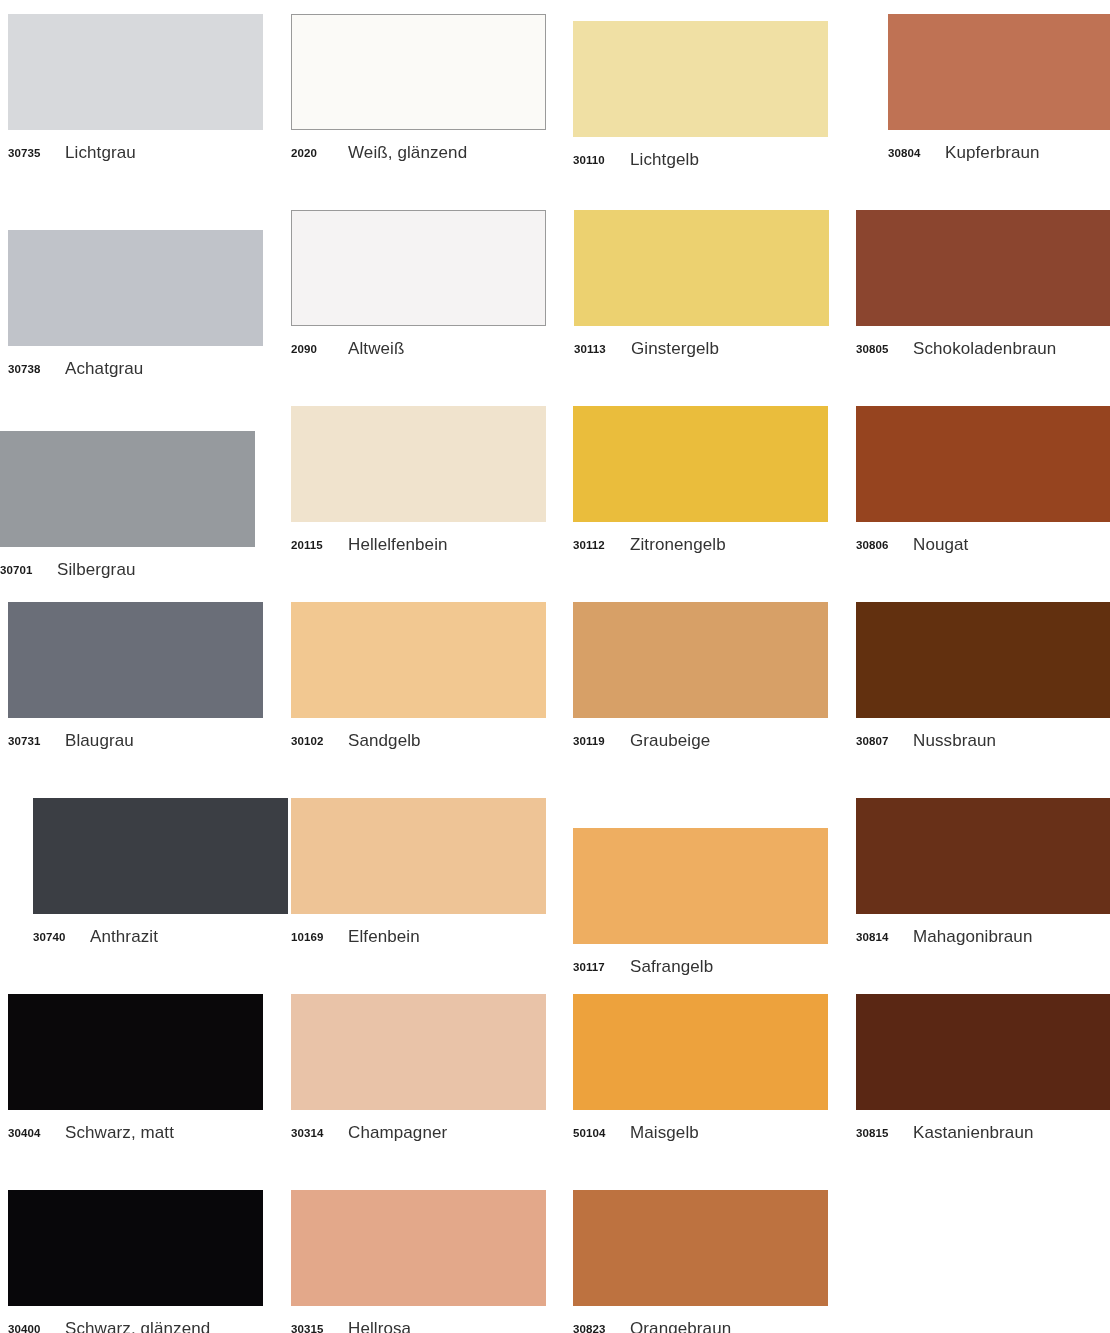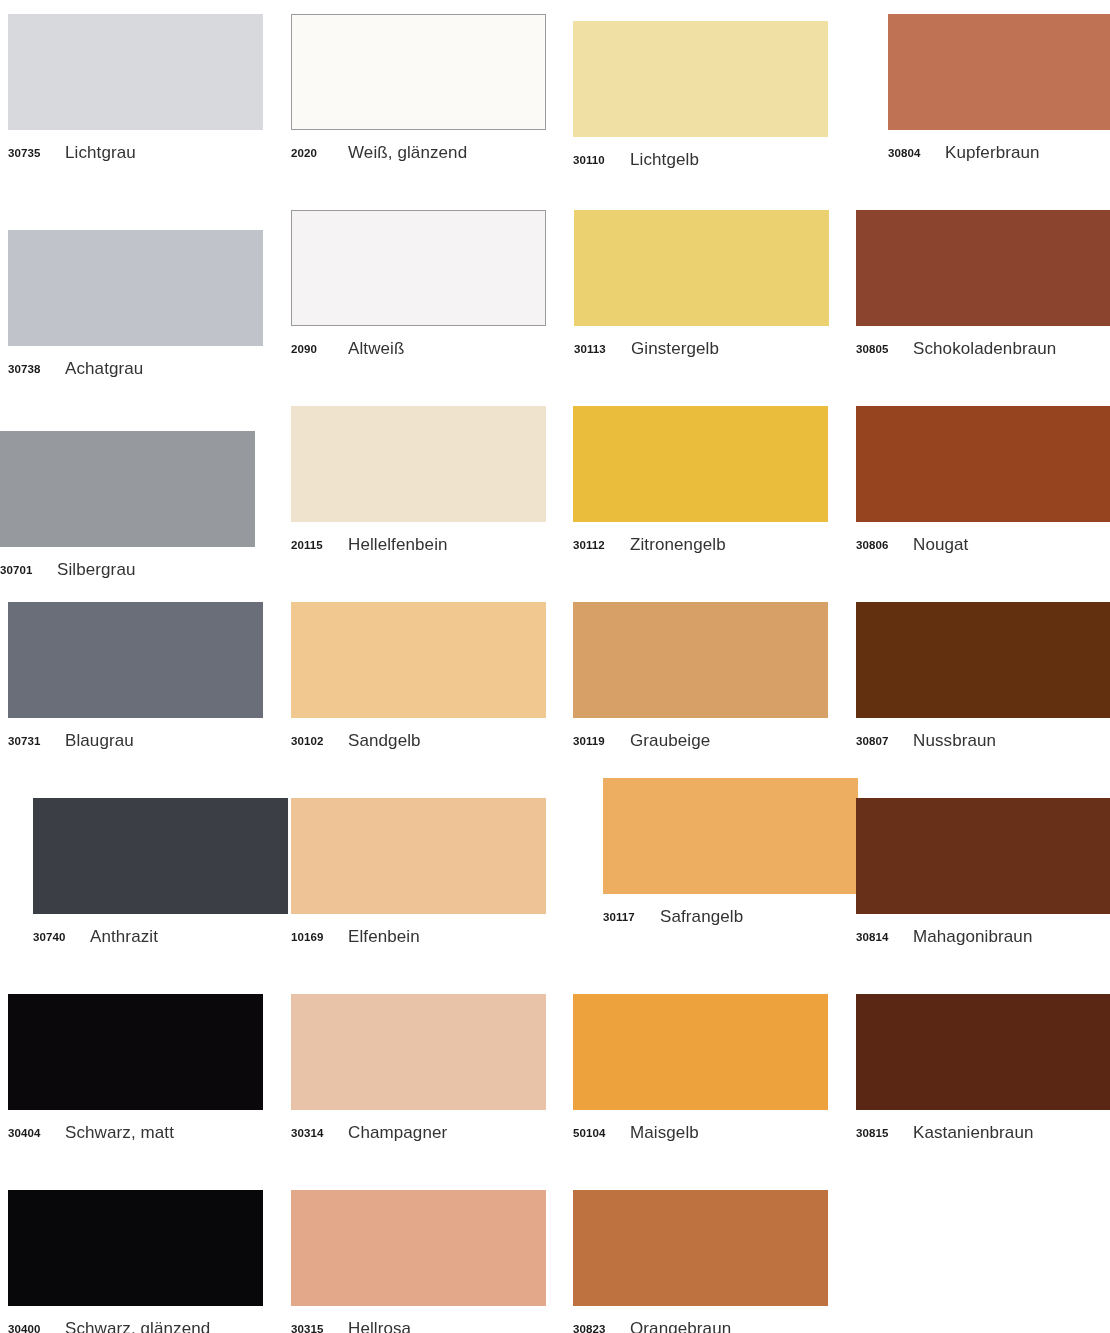--- a/index.html
+++ b/index.html
@@ -188,21 +188,21 @@
         <span class="swatch-name">Anthrazit</span>
       </div>
     </div>
     <div class="swatch-cell" style="left: 291px; top: 798px;">
       <div class="swatch-chip" style="background: rgb(238, 196, 150);"></div>
       <div class="swatch-caption">
         <span class="swatch-code">10169</span>
         <span class="swatch-name">Elfenbein</span>
       </div>
     </div>
-    <div class="swatch-cell" style="left: 573px; top: 778px; margin-left: 30px;">
+    <div class="swatch-cell" style="left: 573px; top: 828px;">
       <div class="swatch-chip" style="background: rgb(238, 174, 97);"></div>
       <div class="swatch-caption">
         <span class="swatch-code">30117</span>
         <span class="swatch-name">Safrangelb</span>
       </div>
     </div>
     <div class="swatch-cell" style="left: 856px; top: 798px;">
       <div class="swatch-chip" style="background: rgb(104, 48, 24);"></div>
       <div class="swatch-caption">
         <span class="swatch-code">30814</span>

